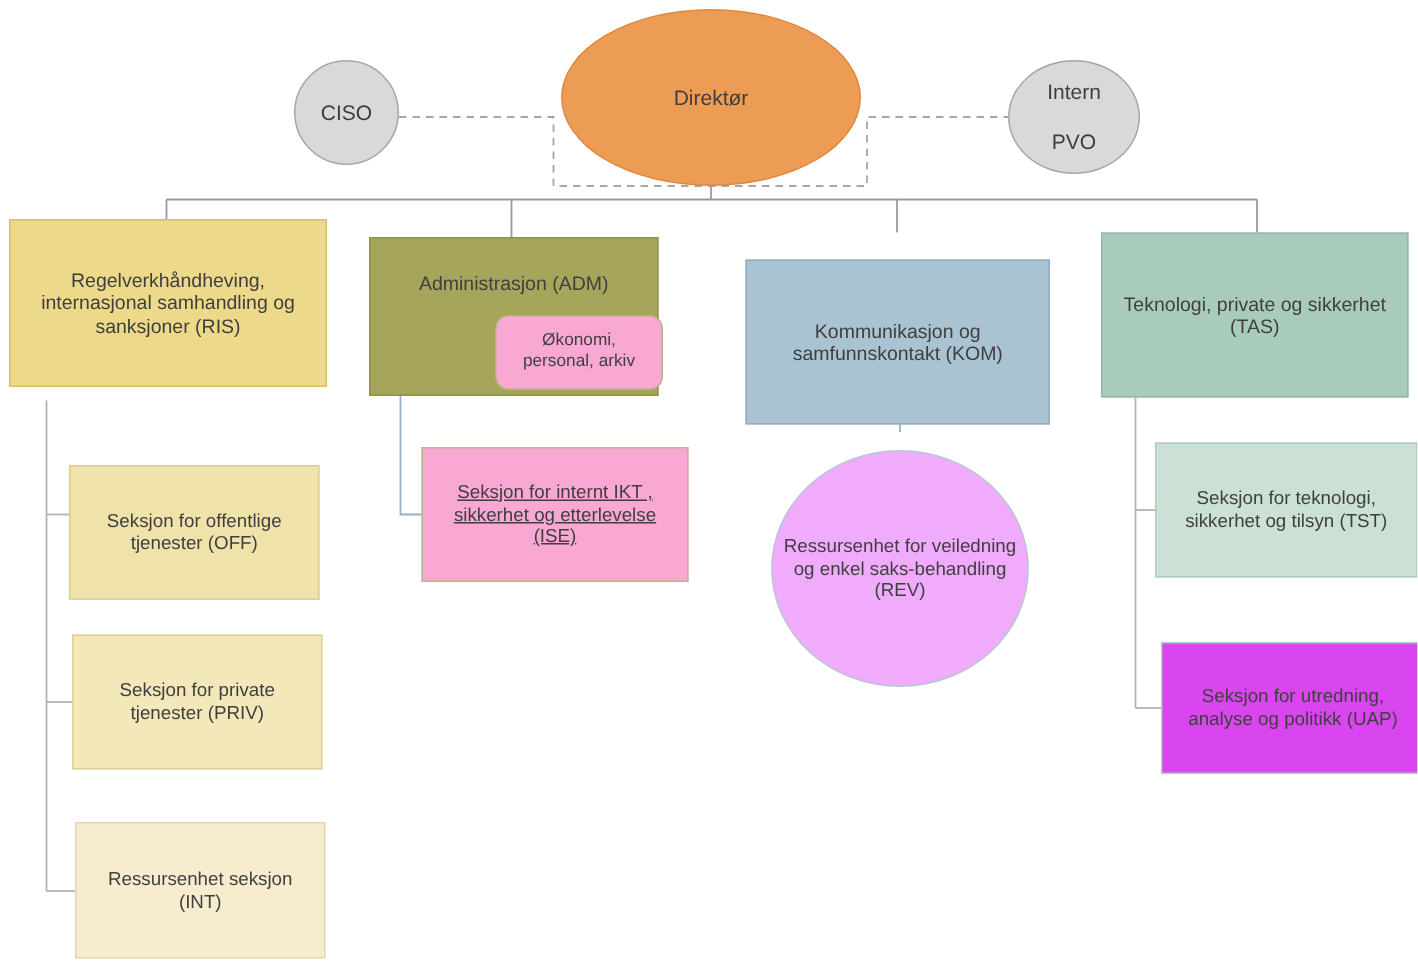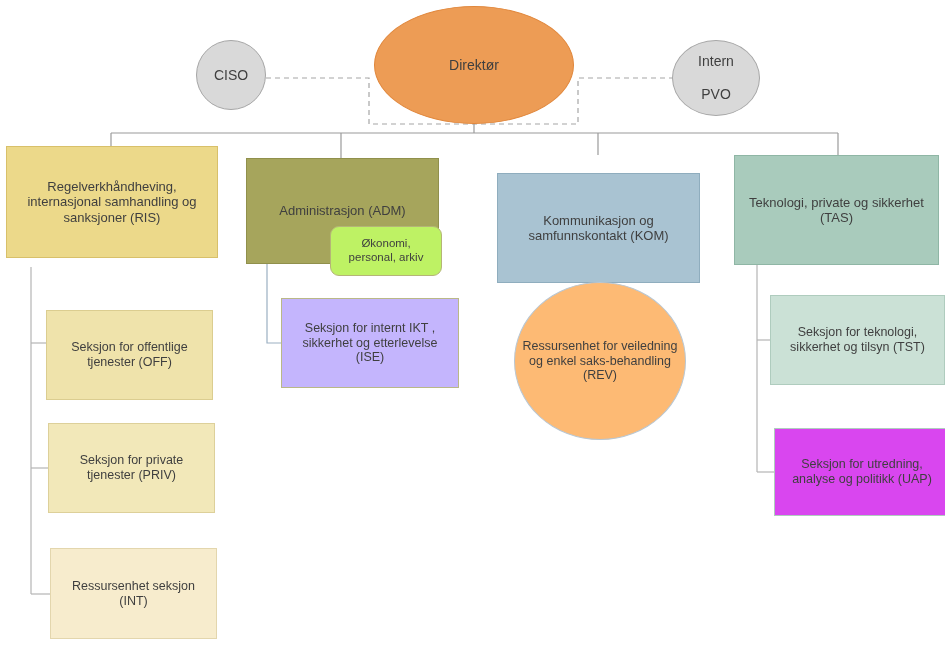--- a/index.html
+++ b/index.html
@@ -67,35 +67,35 @@
 
   
   .dept { font-size: 13px; }
   .dept-ris {
     left: 6px; top: 146px; width: 212px; height: 112px;
     background: #ecd98a; border: 1px solid #d8c06a;
   }
   .dept-adm {
     left: 246px; top: 158px; width: 193px; height: 106px;
     background: #a6a55c; border: 1px solid #90904c;
-    align-items: flex-start; padding-top: 44px;
+    align-items: flex-start; padding-top: 22px;
   }
   .dept-kom {
     left: 497px; top: 173px; width: 203px; height: 110px;
     background: #a9c3d2; border: 1px solid #8fadbe;
   }
   .dept-tas {
     left: 734px; top: 155px; width: 205px; height: 110px;
     background: #a9cbbc; border: 1px solid #8fb6a5;
   }
 
   
   .box-okonomi {
-    left: 330px; top: 226px; width: 112px; height: 50px;
-    background: #bef264; border: 1px solid #b5b577;
+    left: 330px; top: 210px; width: 112px; height: 50px;
+    background: #f9a8d4; border: 1px solid #b5b577;
     border-radius: 9px;
     font-size: 11.5px;
     z-index: 4;
   }
 
   
   .sect { font-size: 12.5px; }
   .sect-off {
     left: 46px; top: 298px; width: 167px; height: 90px;
     background: #efe3ab; border: 1px solid #dbcd90; margin-top: 12px;
@@ -103,36 +103,36 @@
   .sect-priv {
     left: 48px; top: 423px; width: 167px; height: 90px;
     background: #f2e8b9; border: 1px solid #ddd09a;
   }
   .sect-int {
     left: 50px; top: 548px; width: 167px; height: 91px;
     background: #f7eccd; border: 1px solid #e3d6ad;
   }
   .sect-ise {
     left: 281px; top: 298px; width: 178px; height: 90px;
-    background: #c4b5fd; border: 1px solid #bab887;
+    background: #f9a8d4; border: 1px solid #bab887; text-decoration: underline;
   }
   .sect-tst {
     left: 770px; top: 295px; width: 175px; height: 90px;
     background: #cbe1d6; border: 1px solid #afccbe;
   }
   .sect-uap {
     left: 774px; top: 428px; width: 176px; height: 88px;
     background: #d946ef; border: 1px solid #afccbe;
   }
 
   
   .circle-rev {
-    left: 514px; top: 282px; width: 172px; height: 158px;
+    left: 514px; top: 300px; width: 172px; height: 158px;
     border-radius: 50%;
-    background: #fdba74; border: 1px solid #b9c7d3;
+    background: #f0abfc; border: 1px solid #b9c7d3;
     font-size: 12.5px;
     justify-content: center;
   }
 </style>
 </head>
 <body>
 
 <div id="chart">
 
   <svg id="wires" viewBox="0 0 945 652" width="945" height="652">

